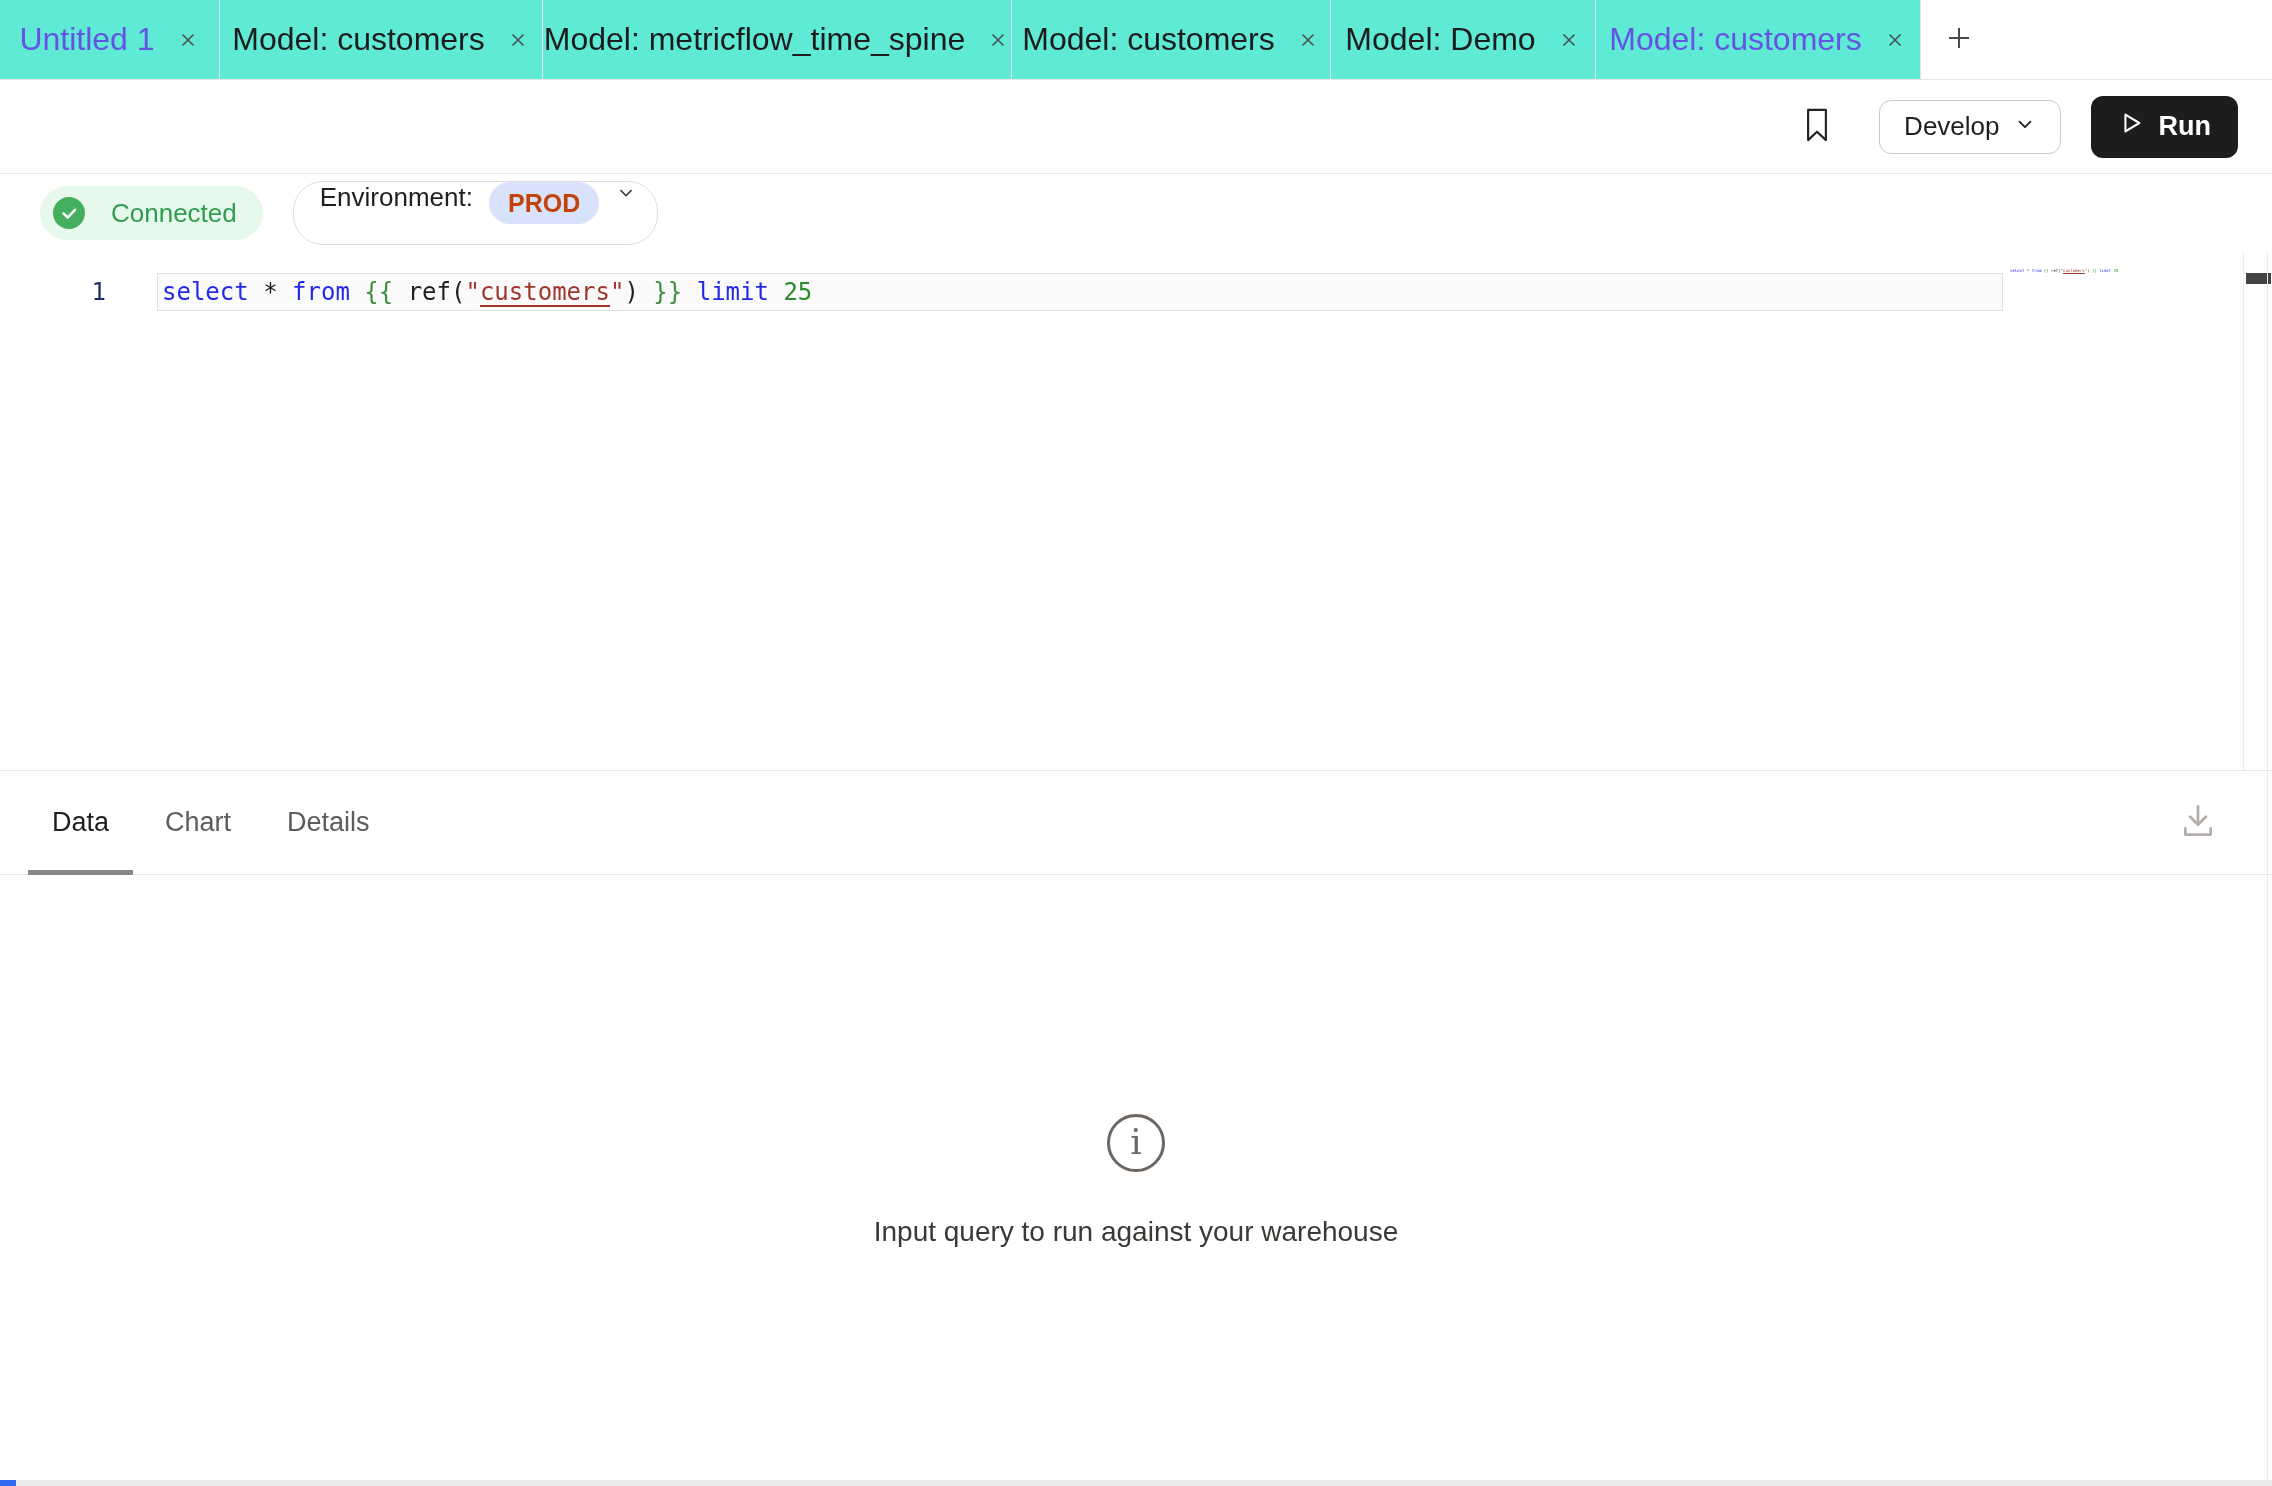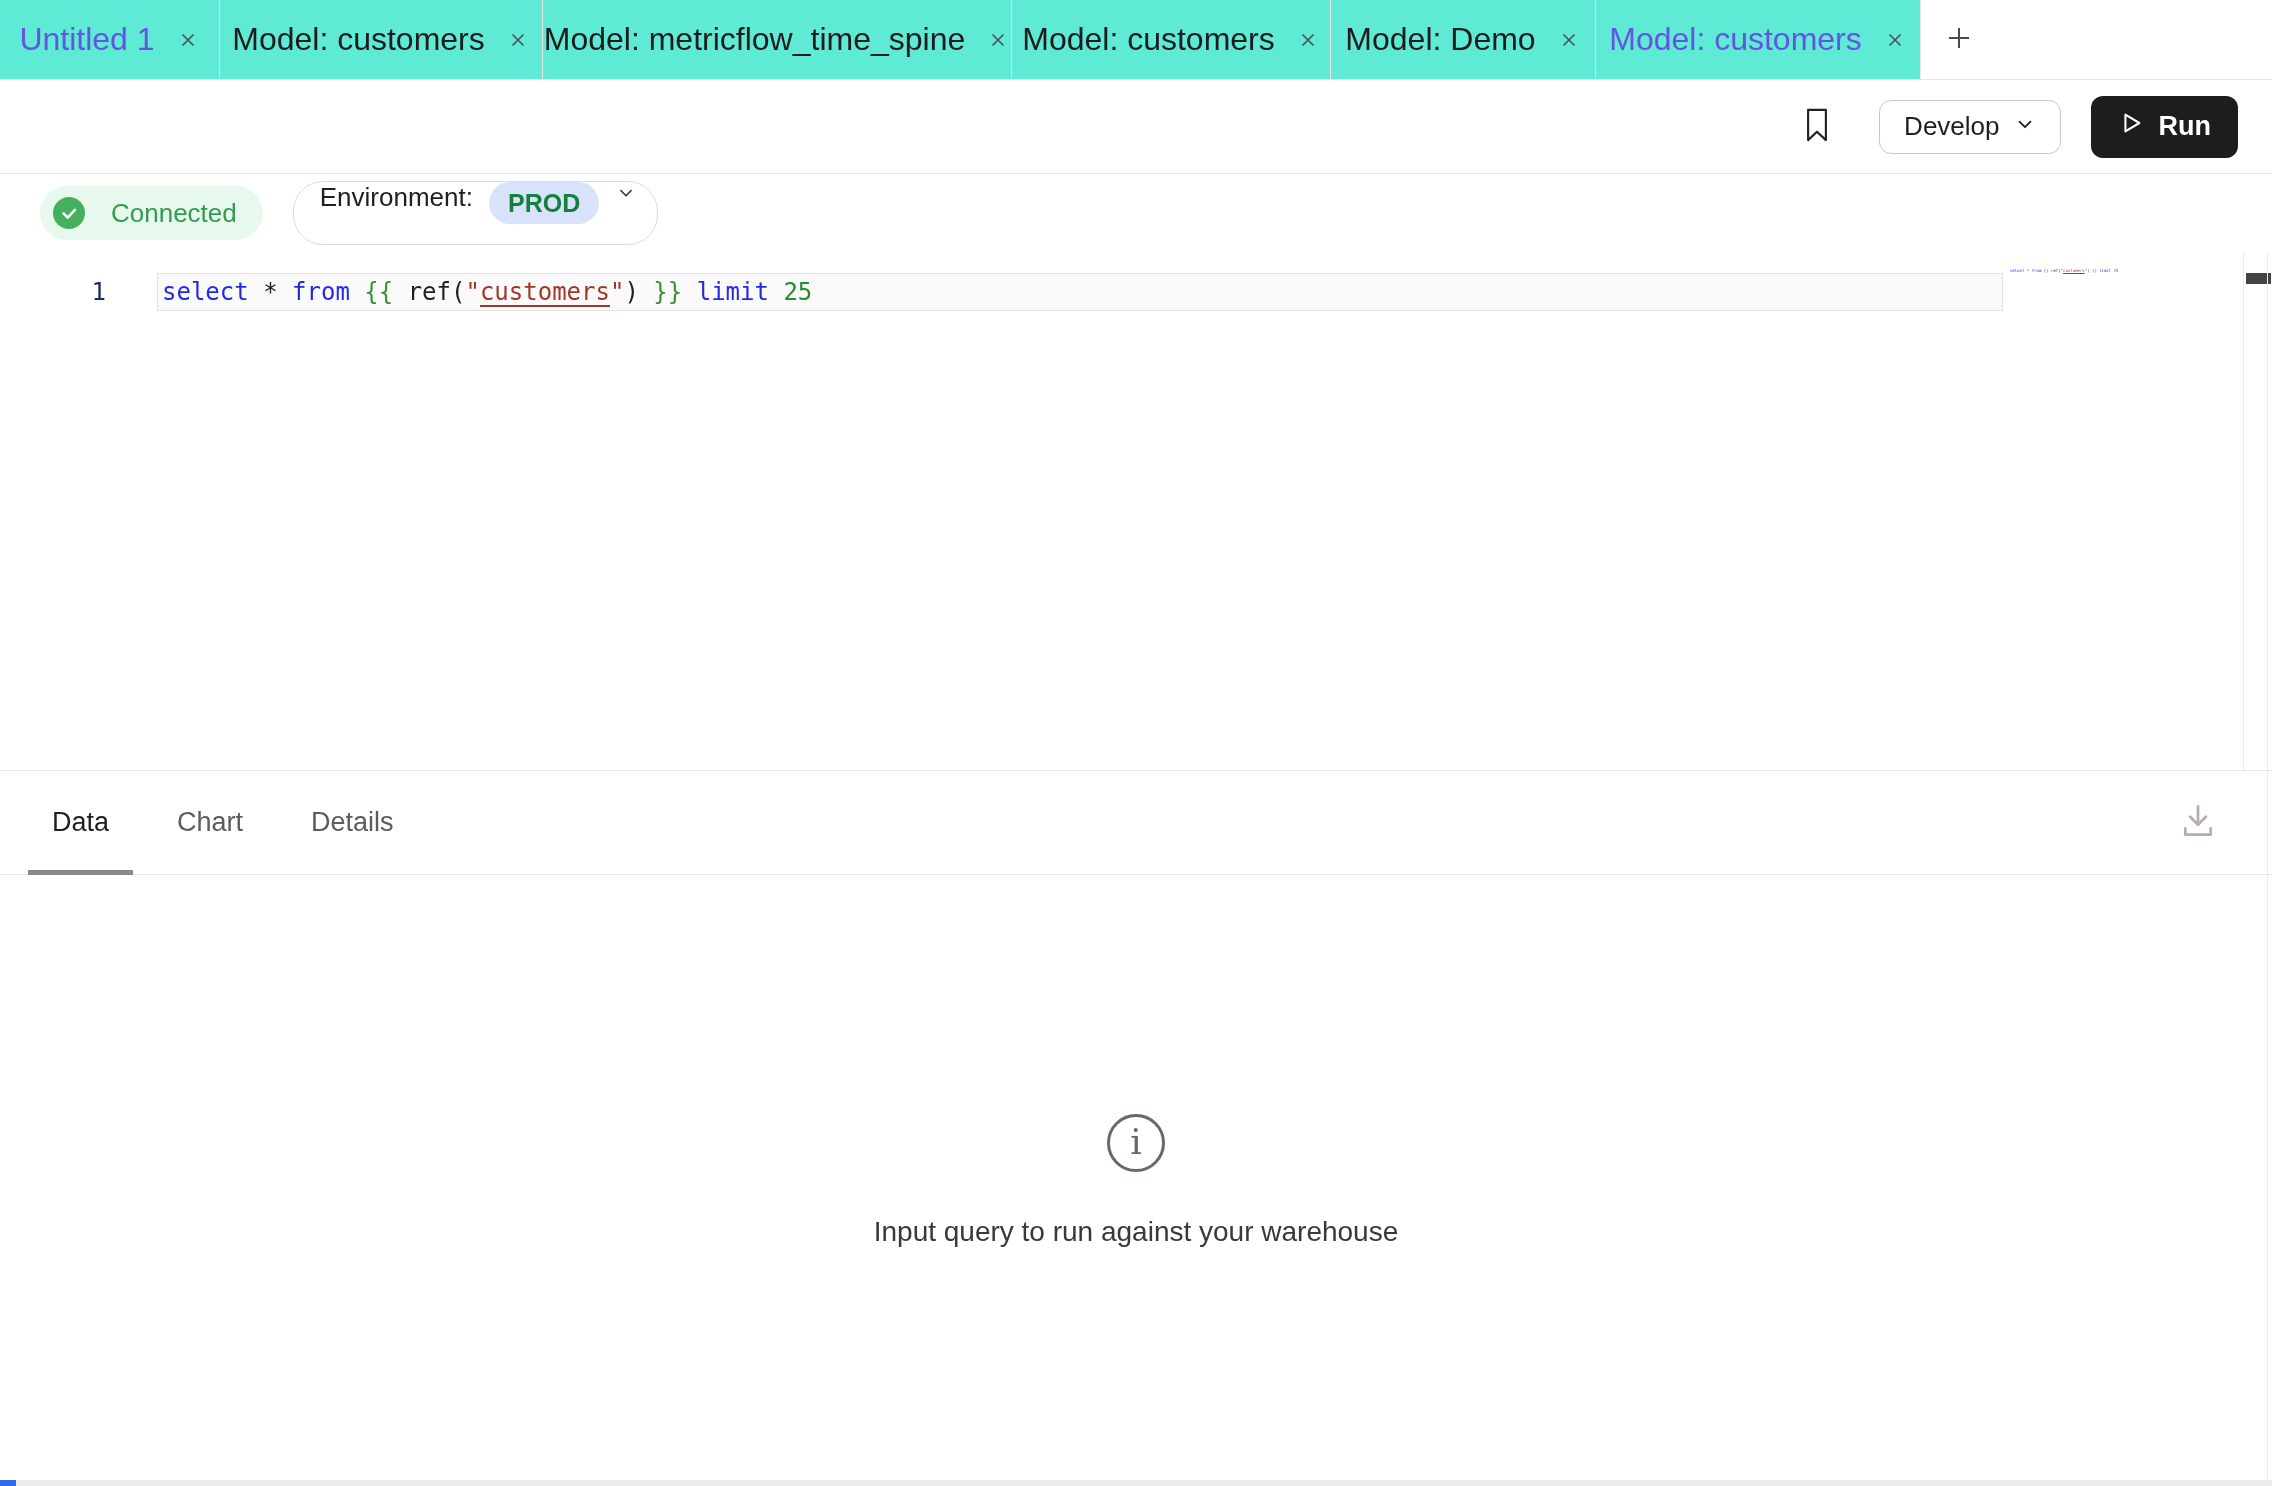--- a/index.html
+++ b/index.html
@@ -39,21 +39,21 @@
   .statusrow { height:78px; flex:0 0 auto; display:flex; align-items:center; gap:30px; padding-left:40px; background:#fff; }
   .badge-connected { display:flex; align-items:center; gap:26px; height:54px; padding:0 26px 0 13px;
                      background:#e7f8ec; border-radius:27px; }
   .badge-connected .dot { width:32px; height:32px; border-radius:50%; background:#44b05f;
                           display:flex; align-items:center; justify-content:center; }
   .badge-connected .lbl { color:#2f9e4e; font-size:26px; }
   .env-select { display:flex; align-items:flex-start; gap:16px; height:64px; padding:0 20px 0 26px;
                 background:#fff; border:1.5px solid #dcdcdc; border-radius:30px; cursor:pointer; }
   .env-select .env-lbl { font-size:26px; color:#1f1f1f; }
   .env-chip { height:42px; padding:10px 19px; border-radius:21px; background:#d8e2fa; display:flex;
-              align-items:center; font-size:25px; font-weight:600; color:#15803d; }
+              align-items:center; font-size:25px; font-weight:600; color:#c2410c; }
 
   
   .editor { position:relative; height:518px; flex:0 0 auto; background:#fff; }
   .gutter-line { position:absolute; top:21px; left:0; width:158px; height:38px; line-height:38px;
                  text-align:right; padding-right:52px; font-family:"DejaVu Sans Mono", monospace;
                  font-size:24px; color:#1c2b66; }
   .active-line { position:absolute; top:21px; left:157px; width:1846px; height:38px; background:#fafafa;
                  border:1px solid #e2e2e2; display:flex; align-items:center; }
   .code-line { font-family:"DejaVu Sans Mono", monospace; font-size:24px; white-space:pre; padding-left:4px; }
   .tk-kw  { color:#2429e8; }
@@ -64,21 +64,21 @@
   .tk-num { color:#2a8c2a; }
   .minimap { position:absolute; top:14px; left:2010px; width:100px; font-family:"DejaVu Sans Mono", monospace;
              font-size:4px; white-space:pre; line-height:10px; }
   .minimap .tk-stru { text-decoration-thickness:1px; text-underline-offset:1px; }
   .scroll-track { position:absolute; top:0; bottom:0; left:2243px; width:29px; border-left:1px solid #e9e9e9; }
   .scroll-thumb { position:absolute; top:21px; left:2px; width:25px; height:11px; background:#434341; }
 
   
   .results { flex:1 1 auto; border-top:1px solid #e6e6e6; display:flex; flex-direction:column; background:#fff; }
   .results-tabs { position:relative; height:104px; flex:0 0 auto; border-bottom:1px solid #e6e6e6;
-                  display:flex; align-items:stretch; padding-left:28px; gap:20px; }
+                  display:flex; align-items:stretch; padding-left:28px; gap:8px; }
   .rtab { position:relative; display:flex; align-items:center; padding:0 24px; font-size:27px;
           color:#5c5c5c; cursor:pointer; }
   .rtab.active { color:#1f1f1f; font-weight:500; }
   .rtab.active::after { content:""; position:absolute; left:0; right:0; bottom:-1px; height:5px; background:#8c8885; }
   .download-btn { position:absolute; right:52px; top:50%; transform:translateY(-50%); width:44px; height:44px;
                   display:flex; align-items:center; justify-content:center; background:none; border:none; cursor:pointer; }
   .empty-state { flex:1 1 auto; display:flex; flex-direction:column; align-items:center; justify-content:center; gap:44px; }
   .info-circle { width:58px; height:58px; border:3px solid #6e6660; border-radius:50%;
                  display:flex; align-items:center; justify-content:center; }
   .info-circle .glyph { font-family:"DejaVu Serif", serif; font-size:36px; line-height:1; color:#6e6660;

